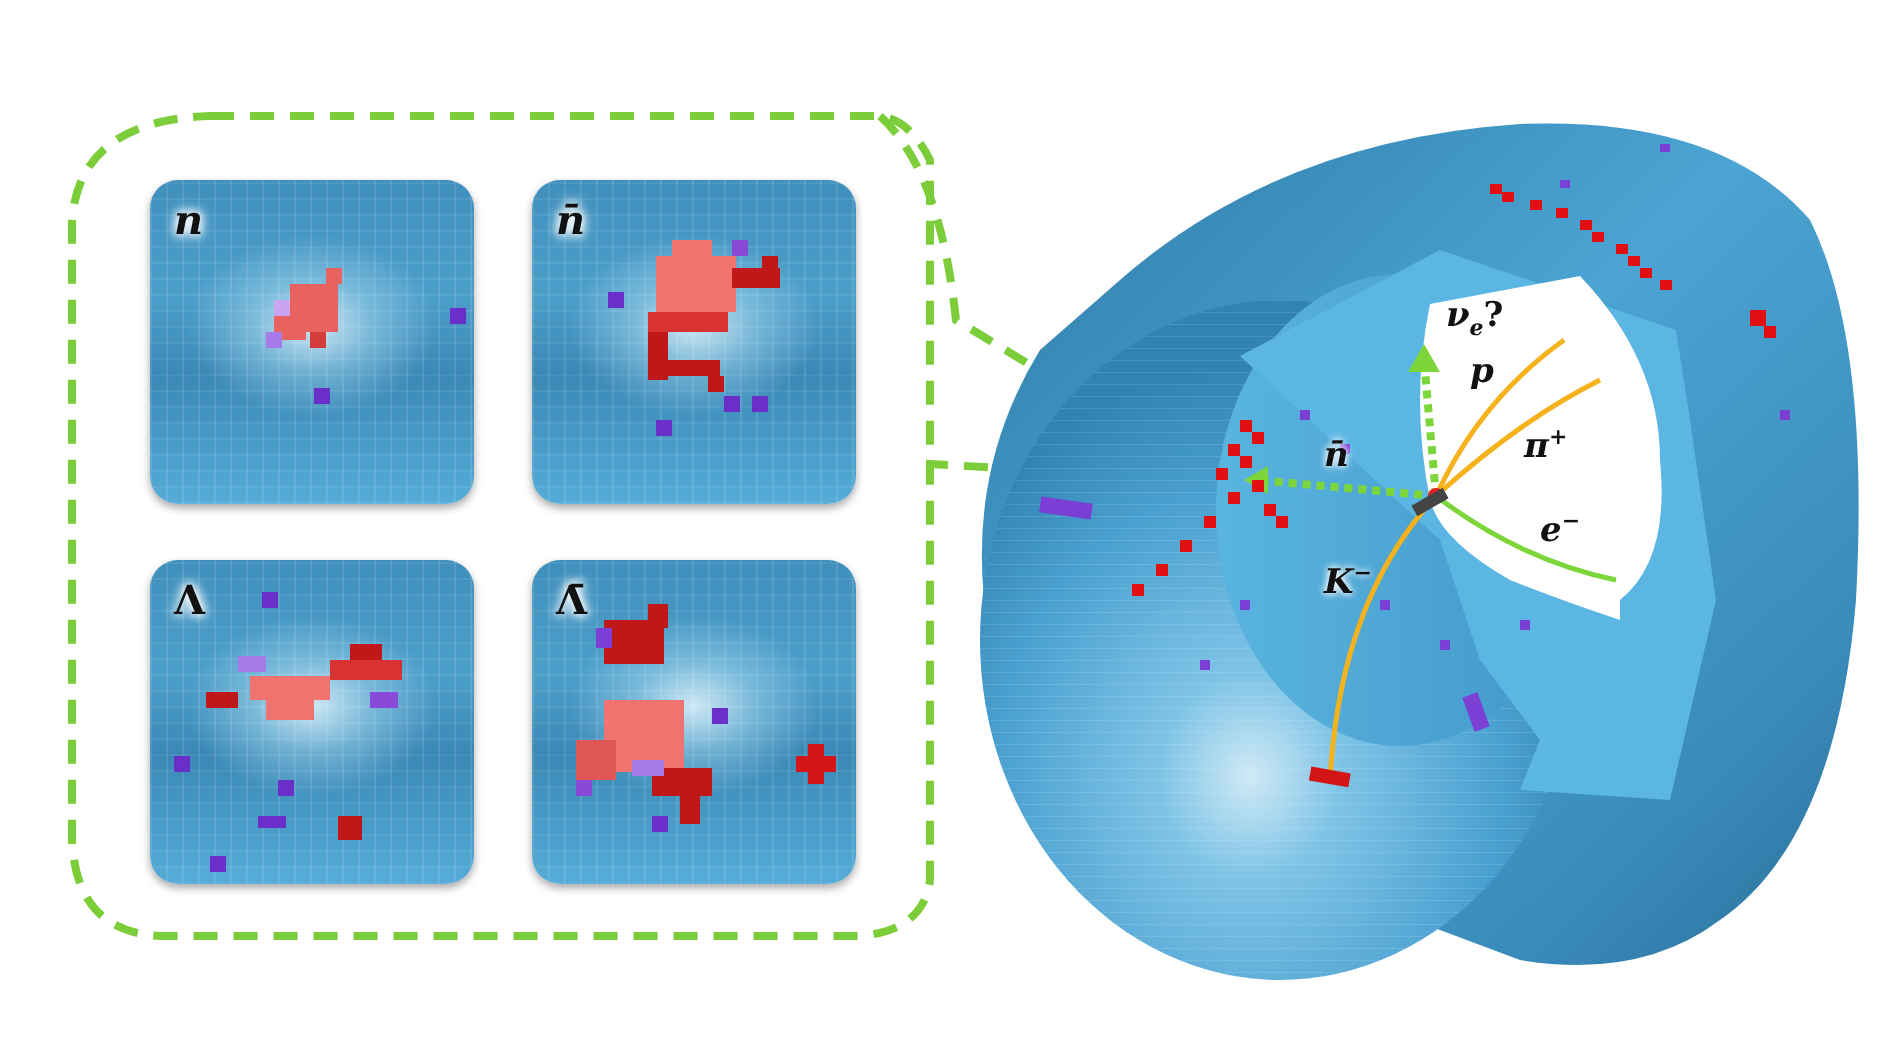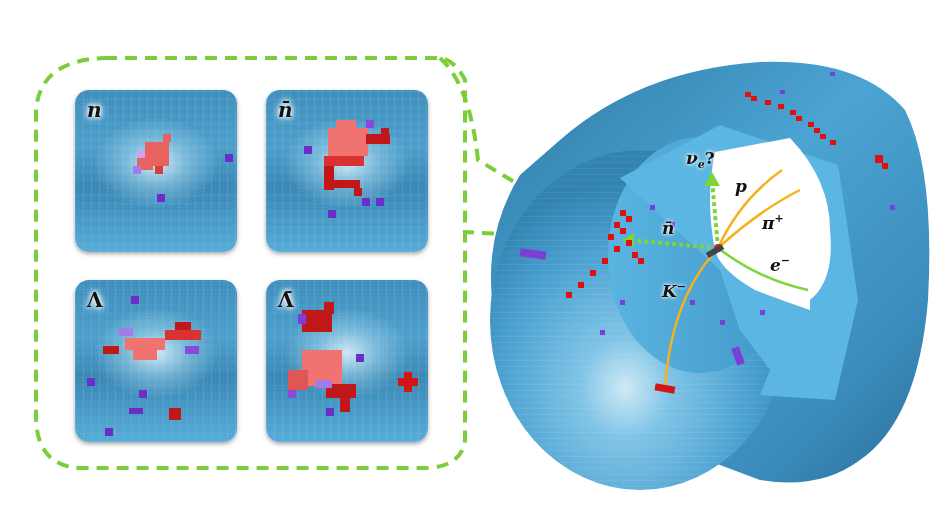--- a/index.html
+++ b/index.html
@@ -180,21 +180,21 @@
     <div class="cell" style="left:60px;top:104px;background:#c01818;width:30px;height:14px;"></div>
     <div class="cell" style="left:74px;top:114px;background:#c01818;width:10px;height:18px;"></div>
     <div class="cell" style="left:22px;top:110px;background:#8a4ad8;"></div>
     <div class="cell" style="left:50px;top:100px;background:#a57bea;width:16px;height:8px;"></div>
     <div class="cell" style="left:90px;top:74px;background:#6c2ec9;"></div>
     <div class="cell" style="left:60px;top:128px;background:#6c2ec9;"></div>
     <div class="cell" style="left:132px;top:98px;background:#d41515;width:20px;height:8px;"></div>
     <div class="cell" style="left:138px;top:92px;background:#d41515;width:8px;height:20px;"></div>
   </div>
 
-  <div class="plabel" style="left:686px;top:148px;">
+  <div class="plabel" style="left:723px;top:148px;">
     <span>ν</span><sub>e</sub><span style="font-style:normal">?</span>
   </div>
   <div class="plabel" style="left:735px;top:176px;">p</div>
   <div class="plabel" style="left:762px;top:212px;">
     <span>π</span><sup>+</sup>
   </div>
   <div class="plabel" style="left:770px;top:254px;">
     <span>e</span><sup>−</sup>
   </div>
   <div class="plabel" style="left:662px;top:280px;">

